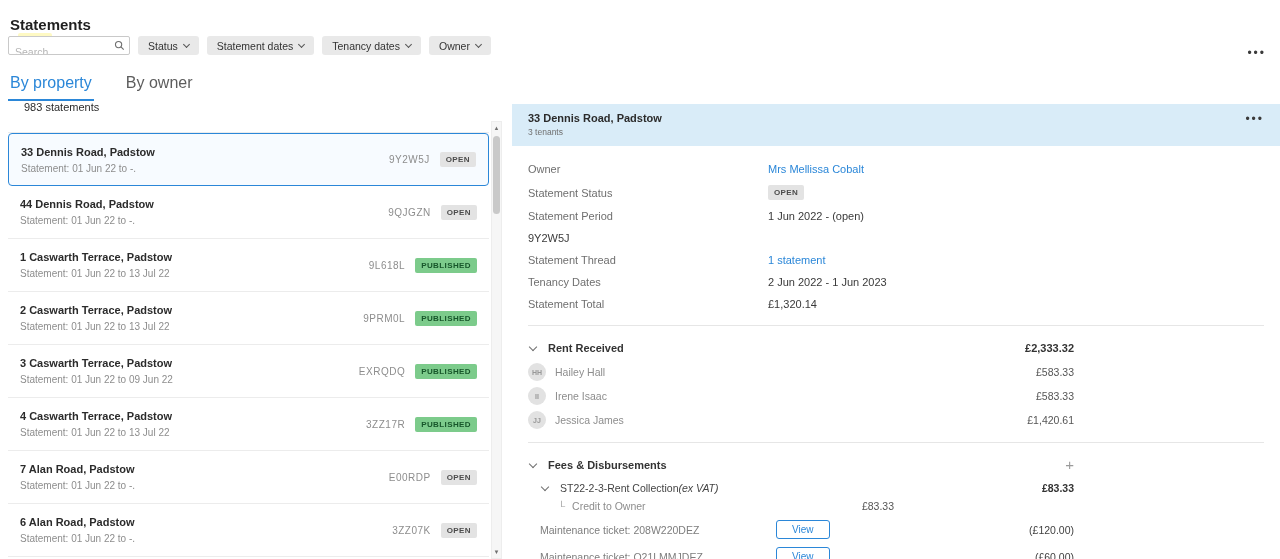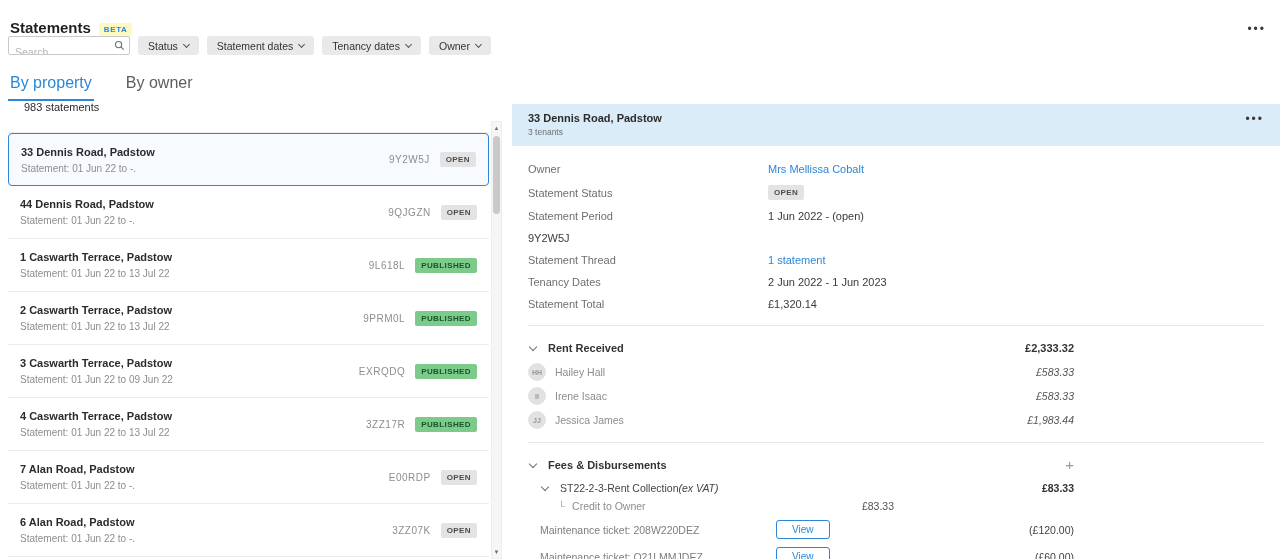--- a/index.html
+++ b/index.html
@@ -1,20 +1,20 @@
 <!DOCTYPE html>
 <html><head>
 <meta charset="utf-8">
 <style>
   * { margin:0; padding:0; box-sizing:border-box; font-family:"Liberation Sans", sans-serif; }
   html,body { background:#fff; }
   .app { position:relative; width:1280px; height:559px; background:#fff; overflow:hidden; color:#3a3a3a; }
 
   
-  .topbar { position:absolute; top:2px; left:0; right:0; height:34px; display:flex; align-items:flex-end; padding:0 14px 0 10px; }
+  .topbar { position:absolute; top:16px; left:0; right:0; height:34px; display:flex; align-items:flex-start; padding:0 14px 0 10px;flex-direction:column; }
   .page-title { font-size:15px; font-weight:bold; color:#1f1f1f; }
   .beta { margin-left:8px; font-size:8px; font-weight:bold; color:#2b87d8; letter-spacing:.6px; background:#fef9c3; padding:2px 5px; border-radius:2px; }
   .kebab { margin-left:auto; font-size:12px; letter-spacing:2px; color:#3a3a3a; cursor:pointer; background:none; border:0; }
 
   
   .filterbar { position:absolute; top:36px; left:8px; display:flex; gap:8px; align-items:center; }
   .search-box { position:relative; width:122px; height:19px; border:1px solid #c9c9c9; border-radius:2px; background:#fff; }
   .search-box input { border:0; outline:0; width:100%; height:100%; padding:12px 20px 0 6px; font-size:10.5px; color:#333; background:transparent; }
   .search-box input::placeholder { color:#b5b5b5; }
   .search-icon { position:absolute; right:4px; top:3px; width:11px; height:11px; }
@@ -62,21 +62,21 @@
   .sections { padding-right:190px; }
   .section-header { display:flex; align-items:center; padding:6px 0; }
   .chev { flex:none; width:6px; height:6px; border-right:1.4px solid #6f6f6f; border-bottom:1.4px solid #6f6f6f; transform:rotate(45deg); margin:-3px 12px 0 2px; cursor:pointer; }
   .section-title { font-size:11px; font-weight:bold; color:#333; }
   .section-amount { margin-left:auto; font-size:11px; font-weight:bold; color:#333; }
   .plus { margin-left:auto; font-size:15px; color:#9b9b9b; cursor:pointer; line-height:12px; background:none; border:0; }
 
   .tenant-row { display:flex; align-items:center; padding:3px 0; }
   .avatar { flex:none; width:18px; height:18px; border-radius:50%; background:#e2e2e2; color:#979797; font-size:7px; font-weight:bold; display:flex; align-items:center; justify-content:center; margin-right:9px; }
   .tenant-name { font-size:10.5px; color:#8d8d8d; }
-  .tenant-amount { margin-left:auto; font-size:10.5px; color:#555;font-style:italic; }
+  .tenant-amount { margin-left:auto; font-size:10.5px; color:#555; }
 
   .fee-item { display:flex; align-items:center; padding:5px 0 4px 12px; }
   .fee-name { font-size:10.5px; color:#444; }
   .fee-suffix { font-size:10.5px; color:#444; font-style:italic; }
   .fee-amount { margin-left:auto; font-size:10.5px; font-weight:bold; color:#333; }
 
   .credit-row { display:flex; align-items:center; padding:2px 0 4px 30px; }
   .corner { color:#9a9a9a; font-size:10px; margin-right:7px; }
   .credit-label { font-size:10.5px; color:#8d8d8d; }
   .credit-amount { margin-left:auto; margin-right:180px; font-size:10.5px; color:#555; }
@@ -283,21 +283,21 @@
           <span class="tenant-amount">£583.33</span>
         </div>
         <div class="tenant-row">
           <span class="avatar">II</span>
           <span class="tenant-name">Irene Isaac</span>
           <span class="tenant-amount">£583.33</span>
         </div>
         <div class="tenant-row">
           <span class="avatar">JJ</span>
           <span class="tenant-name">Jessica James</span>
-          <span class="tenant-amount">£1,983.44</span>
+          <span class="tenant-amount">£1,420.61</span>
         </div>
       </div>
 
       <div class="divider"></div>
 
       <div class="sections">
         <div class="section-header">
           <span class="chev"></span>
           <span class="section-title">Fees &amp; Disbursements</span>
           <button class="plus">+</button>

